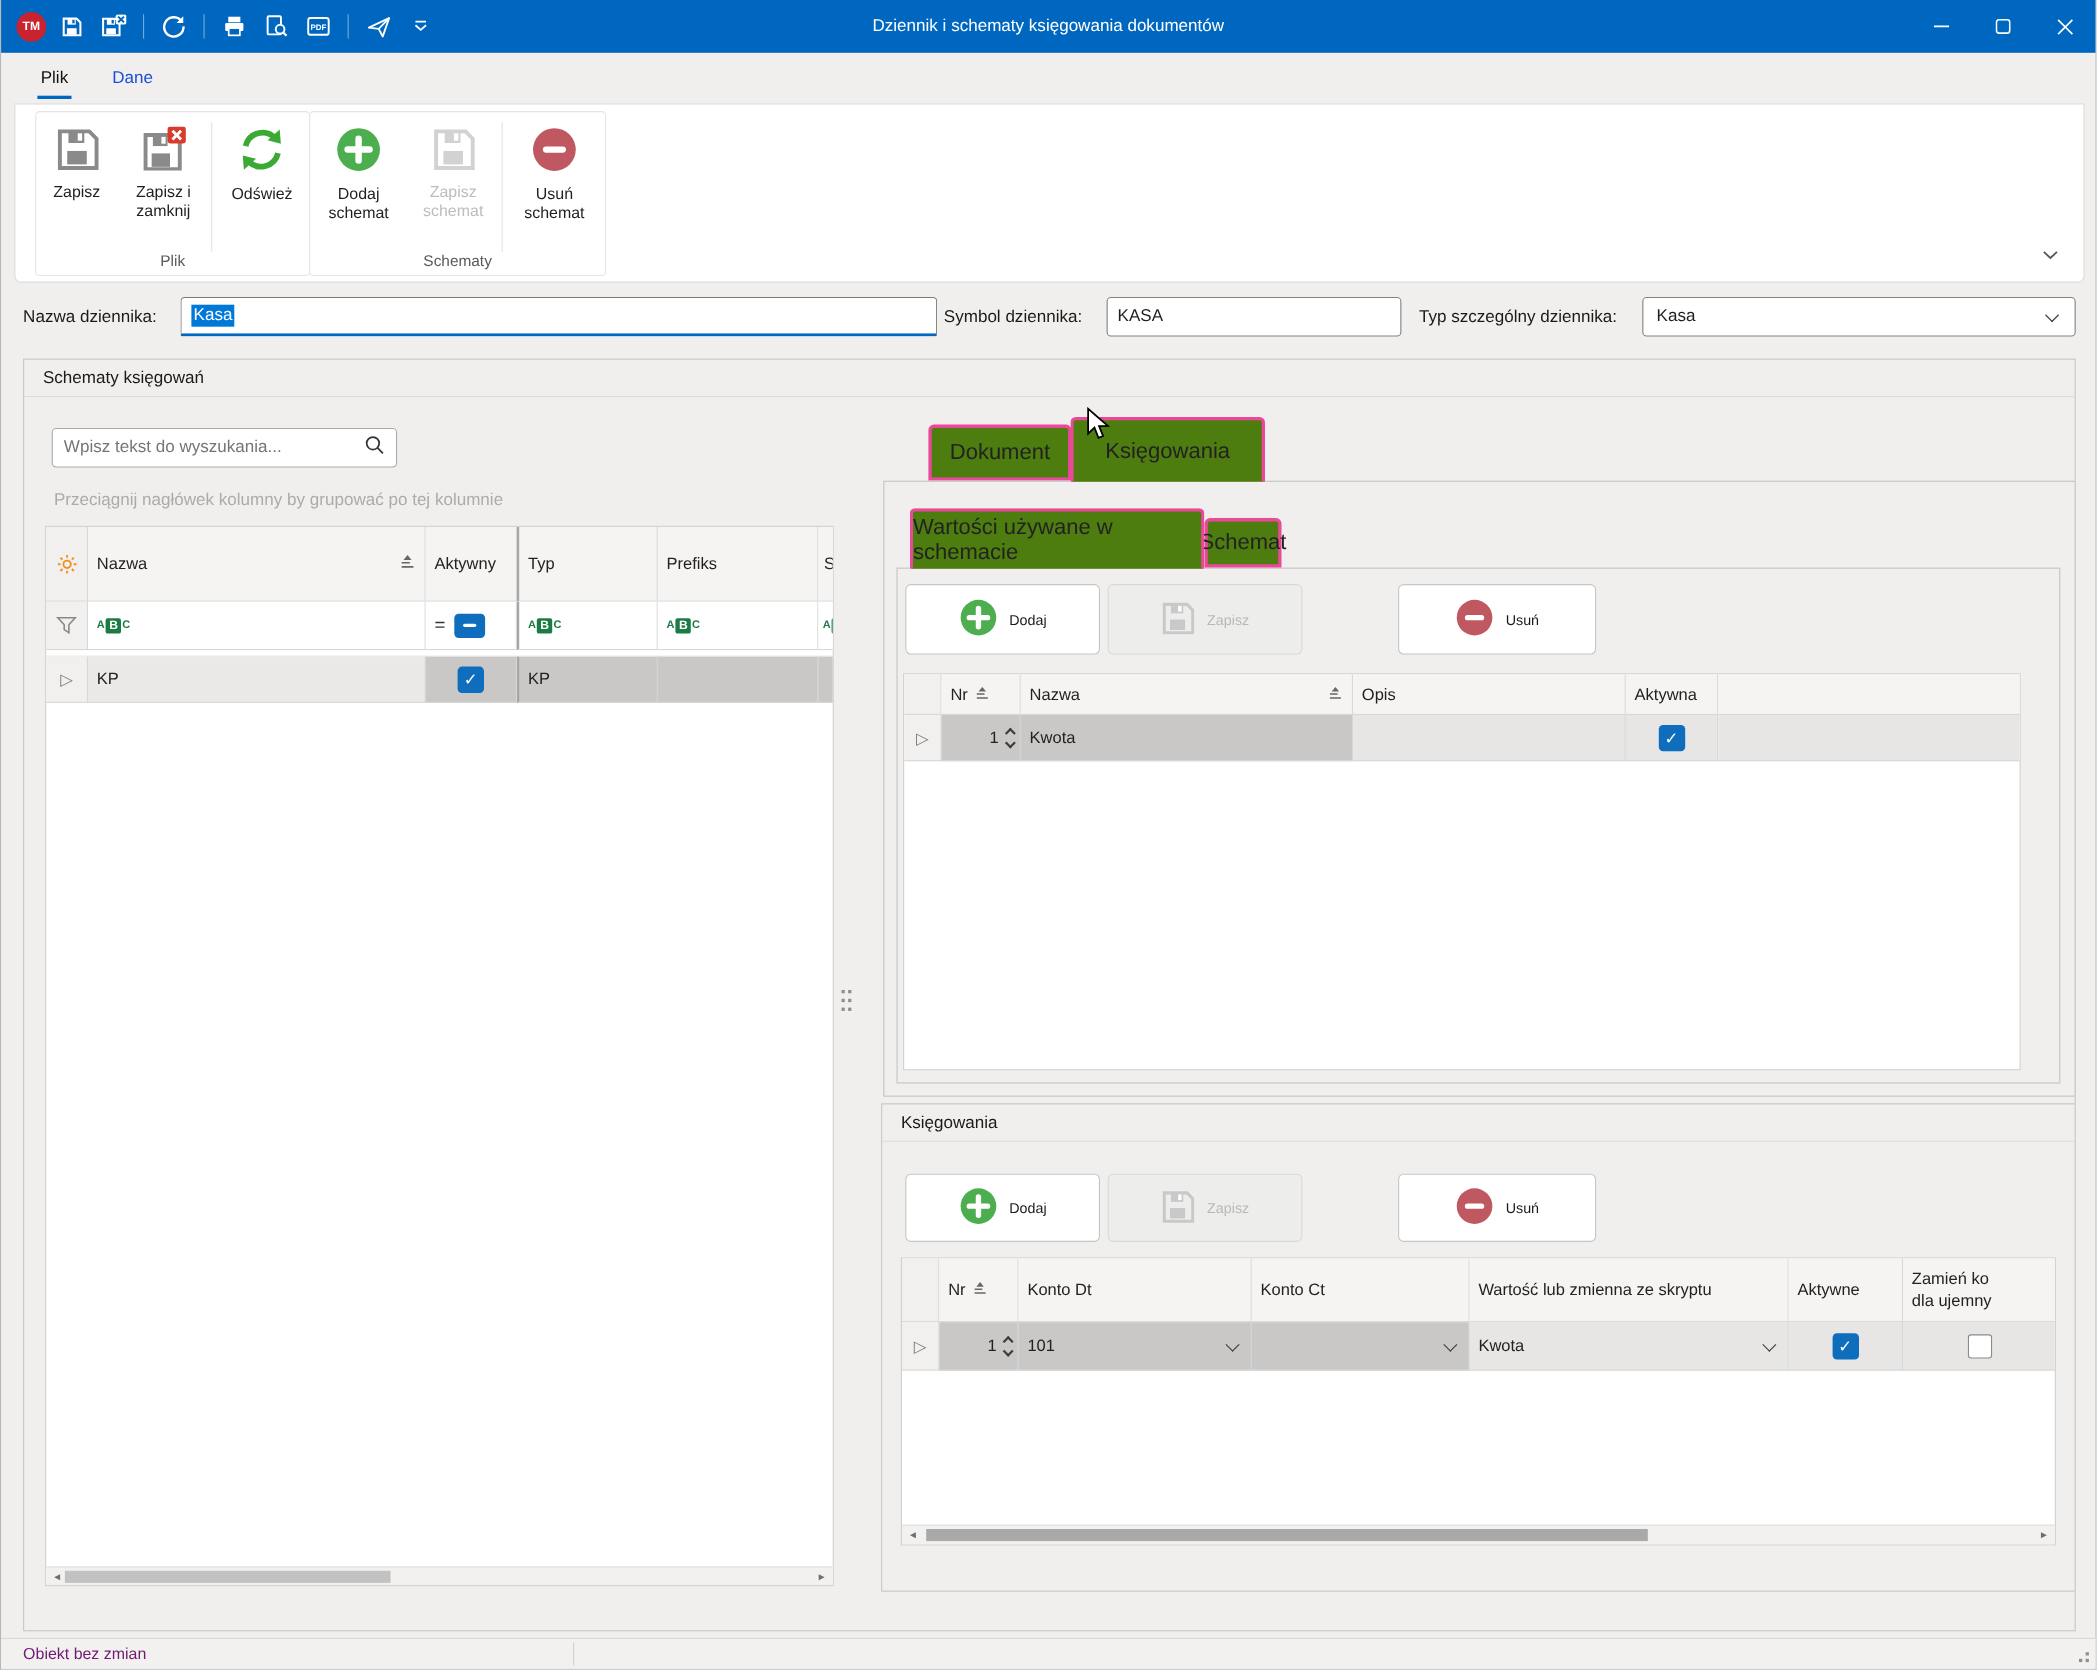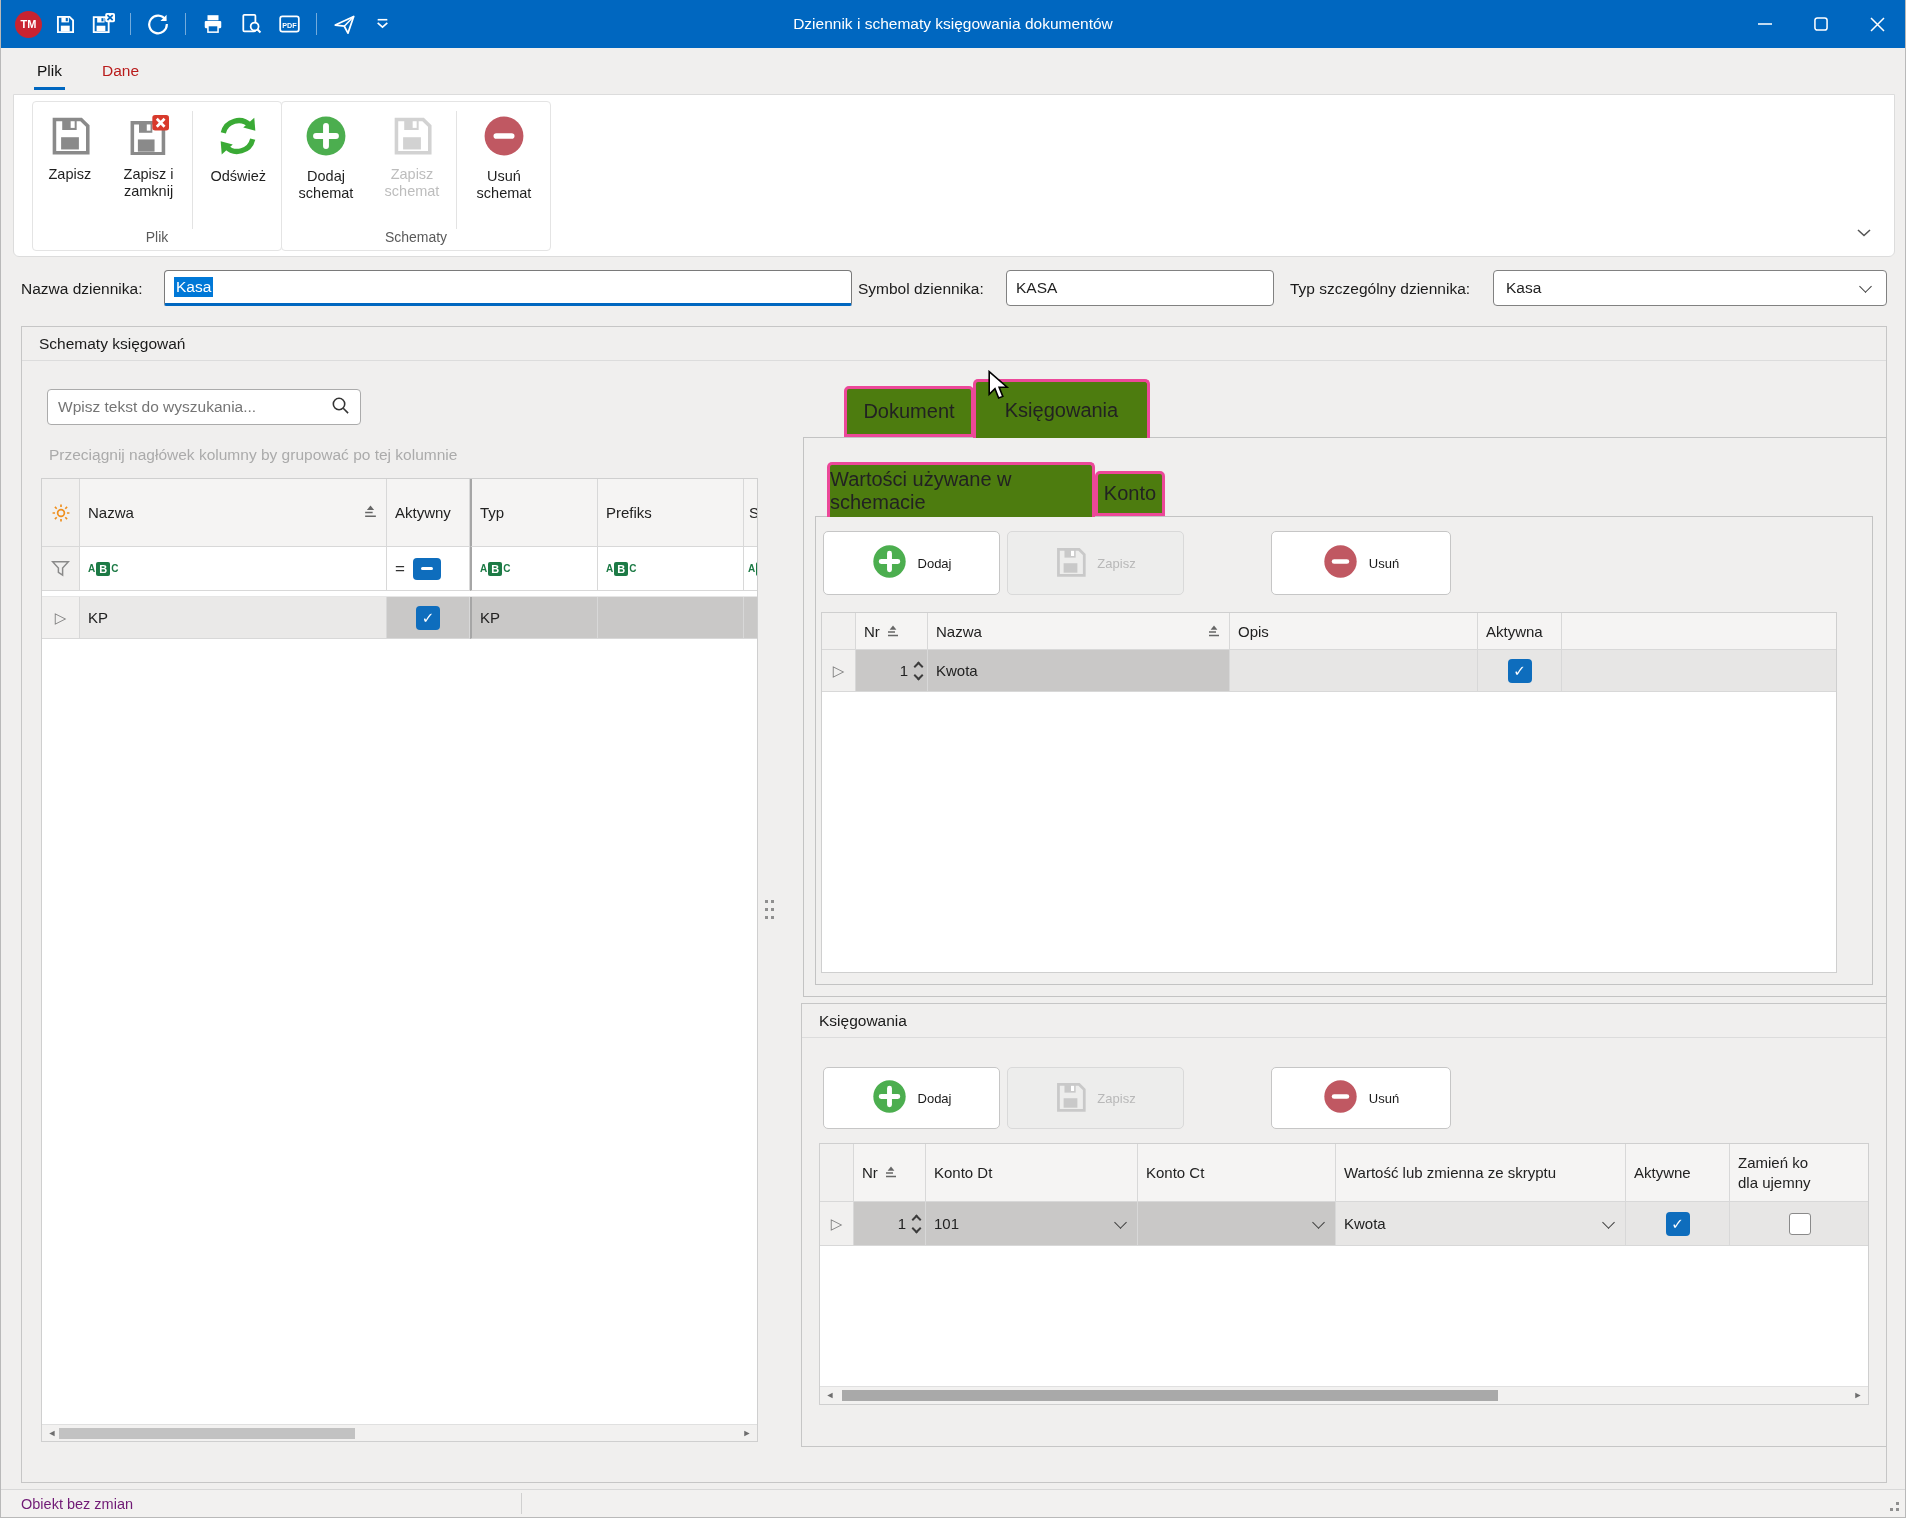--- a/index.html
+++ b/index.html
@@ -13,21 +13,21 @@
   .tb-left { display:flex; align-items:center; gap:8px; padding-left:14px; z-index:2; }
   .tm-logo { width:27px; height:27px; border-radius:50%; background:#c92330; color:#fff; font-size:11px; font-weight:bold; display:flex; align-items:center; justify-content:center; letter-spacing:0; }
   .tbi { width:30px; height:30px; display:flex; align-items:center; justify-content:center; }
   .tb-sep { width:1px; height:22px; background:rgba(255,255,255,.45); margin:0 4px; }
   .tb-title { position:absolute; left:0; right:0; top:0; height:48px; display:flex; align-items:center; justify-content:center; color:#fff; font-size:15.5px; pointer-events:none; }
   .tb-right { position:absolute; right:0; top:0; height:48px; display:flex; z-index:2; }
   .wbtn { width:56px; height:48px; display:flex; align-items:center; justify-content:center; }
 
   
   .menubar { position:absolute; left:0; top:48px; width:100%; height:46px; display:flex; align-items:center; padding-left:24px; gap:16px; }
-  .mtab { position:relative; padding:10px 12px; font-size:15.5px; color:#b91c1c; }
+  .mtab { position:relative; padding:10px 12px; font-size:15.5px; color:#1d4ed8; }
   .mtab.active { color:#111; }
   .mtab.active::after { content:""; position:absolute; left:9px; right:9px; bottom:0; height:3px; background:#0067c0; }
 
   
   .ribbon { position:absolute; left:12px; top:94px; width:1882px; height:163px; background:#fff; border:1px solid #dcdcdc; border-radius:0 0 6px 6px; }
   .rgroup { position:absolute; top:6px; height:150px; border:1px solid #e4e4e4; border-radius:4px; background:#fff; }
   .rbtns { display:flex; align-items:flex-start; padding-top:9px; height:118px; }
   .rbtn { display:flex; flex-direction:column; align-items:center; gap:7px; padding-top:4px; font-size:14.5px; line-height:17px; text-align:center; color:#1f1f1f; background:none; border:none; font-family:inherit; }
   .rbtn.disabled { color:#bdbdbd; }
   .rsep { width:1px; background:#e3e3e3; height:118px; margin:0 2px; align-self:flex-start; }
@@ -409,21 +409,21 @@
       <span class="dot" style="left:770px; top:908px;"></span>
     <span class="dot" style="left:764px; top:916px;"></span>
       <span class="dot" style="left:770px; top:916px;"></span>
   </div>
 
   <div class="tab" style="left:843px; top:386px; width:130px; height:51px;">Dokument</div>
   <div class="tab active" style="left:972px; top:379px; width:177px; height:59px;">Księgowania</div>
   <div class="panel" style="left:802px; top:437px; width:1084px; height:560px;"></div>
 
   <div class="tab active" style="left:826px; top:462px; width:268px; height:55px; z-index:4;">Wartości używane w schemacie</div>
-  <div class="tab" style="left:1094px; top:471px; width:70px; height:45px; z-index:2;">Konto</div>
+  <div class="tab" style="left:1094px; top:471px; width:70px; height:45px; z-index:2;">Schemat</div>
   <div class="panel" style="left:814px; top:516px; width:1058px; height:469px; z-index:1;"></div>
 
   <button class="abtn" style="left:822px; top:531px; width:177px; z-index:5;">
     <span><svg width="35" height="35" viewBox="0 0 40 40">
           <circle cx="20" cy="20" r="18.5" fill="#4cae4f"></circle>
           <path d="M20 10.5v19M10.5 20h19" stroke="#fff" stroke-width="5.6" stroke-linecap="round"></path>
         </svg></span>
     <span>Dodaj</span>
   </button>
   <button class="abtn disabled" style="left:1006px; top:531px; width:177px; z-index:5;">

